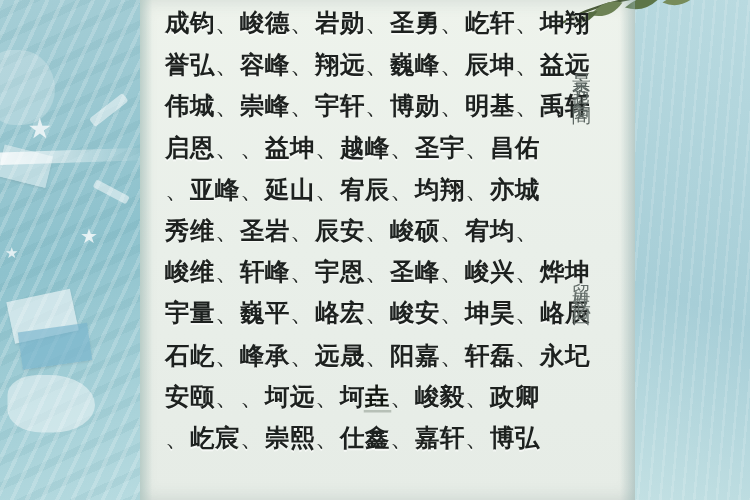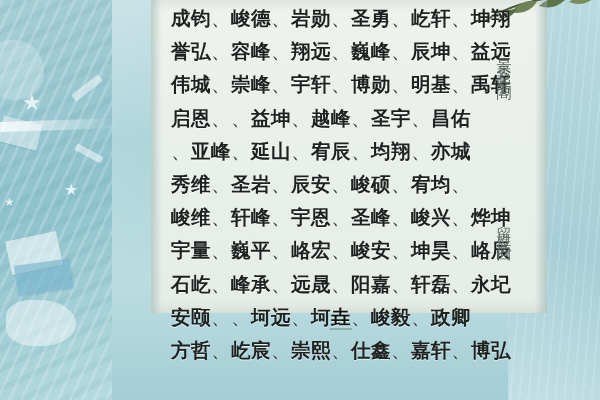--- a/index.html
+++ b/index.html
@@ -58,24 +58,23 @@
     right: 0; top: 0;
     width: 92px; height: 400px;
     background:
       repeating-linear-gradient(95deg, rgba(255,255,255,0.14) 0px, rgba(255,255,255,0.14) 2px, rgba(255,255,255,0) 2px, rgba(255,255,255,0) 9px),
       linear-gradient(200deg, #b9dae0 0%, #a7ced7 60%, #c2e0e3 100%);
   }
   
   .panel {
     position: absolute;
     left: 112px; top: 0;
-    width: 396px; height: 313px;
+    width: 396px; height: 400px;
     background: linear-gradient(180deg, #eef3ec 0%, #e9efe9 50%, #e6ece6 100%);
     box-shadow: 0 0 14px rgba(60,90,90,0.18) inset;
-    margin-left: 39px;
   }
   .panel:before {
     content: "";
     position: absolute;
     left: 0; top: 0; bottom: 0;
     width: 10px;
     background: linear-gradient(90deg, rgba(160,190,185,0.55), rgba(160,190,185,0));
   }
   .panel:after {
     content: "";
@@ -323,21 +322,20 @@
           <span class="sep">、</span>
           <span>坷远</span>
           <span class="sep">、</span>
           <span><span>坷</span><span class="highlight-char">垚</span></span>
           <span class="sep">、</span>
           <span>峻毅</span>
           <span class="sep">、</span>
           <span>政卿</span>
         </div>
       <div class="name-row">
-          <span>方哲</span>
           <span class="sep">、</span>
           <span>屹宸</span>
           <span class="sep">、</span>
           <span>崇熙</span>
           <span class="sep">、</span>
           <span>仕鑫</span>
           <span class="sep">、</span>
           <span>嘉轩</span>
           <span class="sep">、</span>
           <span>博弘</span>

